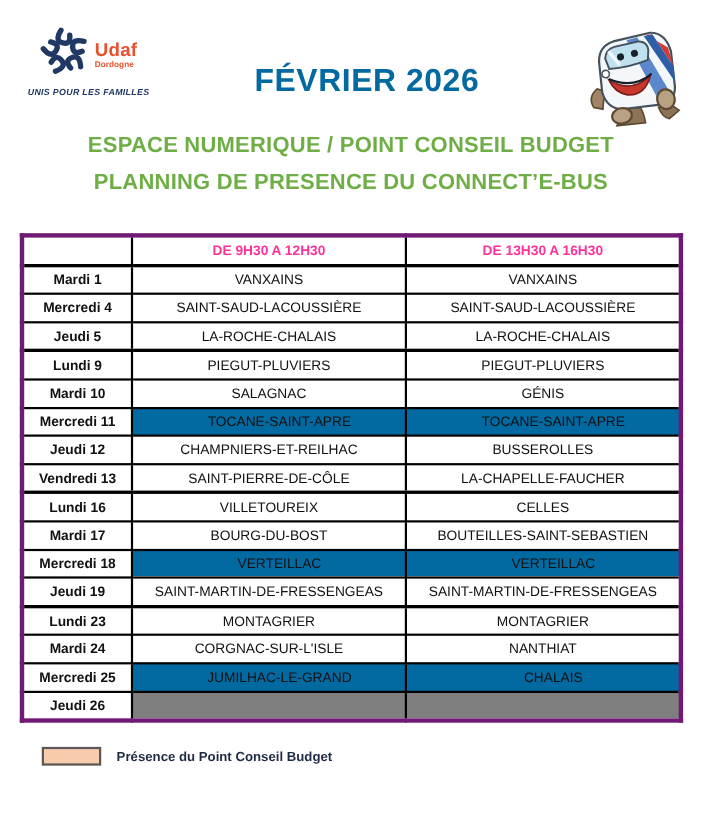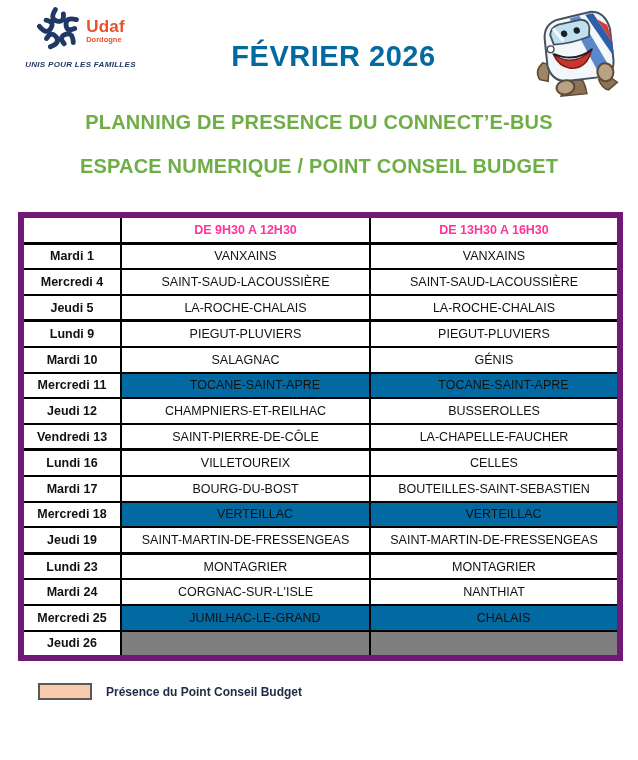--- a/index.html
+++ b/index.html
@@ -9,21 +9,21 @@
     font-family:"Liberation Sans", sans-serif;
     color:#1a1a1a;
     overflow:hidden;
     position:relative;
   }
   .page{width:638px;height:760px;position:relative;}
 
   
   .top-header{
     display:flex;align-items:flex-start;justify-content:flex-end;
-    padding:5px 10px 0 18px;height:98px;box-sizing:border-box;
+    padding:23px 10px 0 18px;height:98px;box-sizing:border-box;
   }
   .logo-block{width:125px;text-align:center;flex:0 0 auto;}
   .logo-row{display:flex;align-items:center;justify-content:center;gap:4px;}
   .logo-names{text-align:left;line-height:1;}
   .logo-udaf{font-size:17px;font-weight:bold;color:#e8502e;letter-spacing:.2px;}
   .logo-region{font-size:7.5px;font-weight:bold;color:#e8502e;margin-top:1px;}
   .logo-tagline{
     font-size:8px;font-weight:bold;color:#203864;margin-top:3px;
     font-style:italic;text-transform:uppercase;letter-spacing:.3px;white-space:nowrap;
   }
@@ -37,21 +37,21 @@
   .main-title{
     text-align:center;color:#6fae46;font-weight:bold;font-size:20px;
     letter-spacing:.2px;margin:14px 0 0 0;line-height:1;
   }
   .main-title.second{margin-top:24px;}
 
   
   .table-wrap{margin:36px 17px 0 18px;}
   table{
     border-collapse:collapse;width:603px;table-layout:fixed;
-    border:6px solid #701a75;
+    border:4px solid #701a75;
   }
   col.c-day{width:100px;}
   col.c-am{width:249px;}
   col.c-pm{width:250px;}
   th,td{
     border:2px solid #000;
     height:23.6px;padding:0 2px;
     text-align:center;vertical-align:middle;
     font-size:12.5px;white-space:nowrap;overflow:hidden;
   }
@@ -127,22 +127,22 @@
 
           <circle cx="28" cy="40" r="3.4" fill="#ffffff" stroke="#45525e" stroke-width="1.4"></circle>
 
           <ellipse cx="36" cy="80" rx="9" ry="7" fill="#b9a183" stroke="#5d4a33" stroke-width="2"></ellipse>
           <ellipse cx="78" cy="72" rx="8" ry="9" fill="#b9a183" stroke="#5d4a33" stroke-width="2"></ellipse>
         </g>
       </svg>
     </div>
   </div>
 
+  <div class="main-title second">ESPACE NUMERIQUE / POINT CONSEIL BUDGET</div>
   <div class="main-title">PLANNING DE PRESENCE DU CONNECT’E-BUS</div>
-  <div class="main-title second">ESPACE NUMERIQUE / POINT CONSEIL BUDGET</div>
 
   <div class="table-wrap">
     <table>
       <colgroup>
           <col class="c-day">
           <col class="c-am">
           <col class="c-pm">
         </colgroup>
       <thead>
         <tr>

